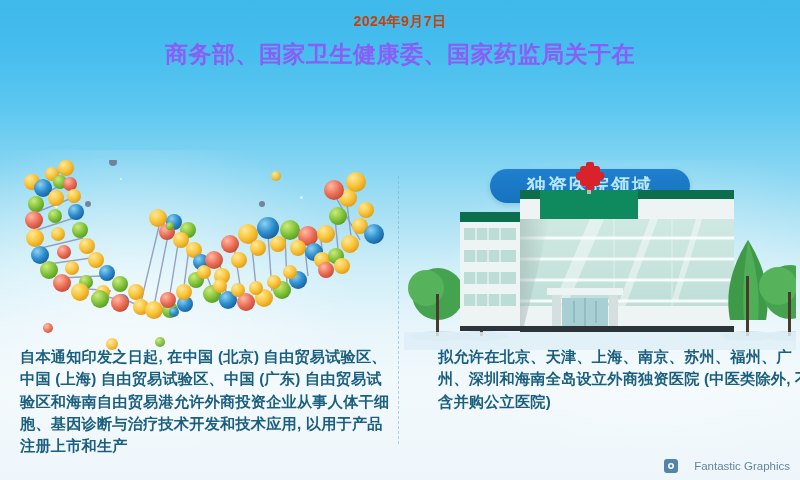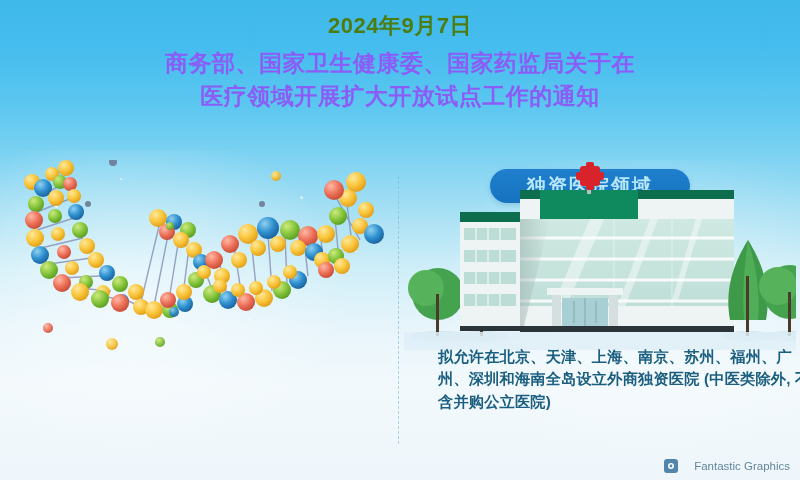--- a/index.html
+++ b/index.html
@@ -30,21 +30,21 @@
   }
   .bg-soft-right{
     position:absolute;right:-40px;top:160px;width:420px;height:320px;
     background:radial-gradient(ellipse at 55% 45%,rgba(255,255,255,.42),rgba(255,255,255,0) 68%);
   }
   .sparkle{position:absolute;border-radius:50%;background:#ffffff;opacity:.75;}
 
   
   .header{position:absolute;left:0;top:0;width:800px;text-align:center;}
   .date{
-    margin-top:13px;color:#4d7c0f;font-size:22px;font-weight:700;
+    margin-top:13px;color:#c2410c;font-size:14px;font-weight:700;
     letter-spacing:.5px;line-height:1.2;
   }
   .title{
     margin-top:8px;color:#8b5cf6;font-size:23px;font-weight:700;
     line-height:1.42;letter-spacing:.5px;
   }
   .title .t-line{display:block;}
 
   
   .badge{
@@ -101,21 +101,20 @@
   <div class="sparkle" style="left:120px;top:178px;width:2px;height:2px;"></div>
   <div class="sparkle" style="left:300px;top:196px;width:3px;height:3px;opacity:.6;"></div>
   <div class="sparkle" style="left:355px;top:250px;width:2px;height:2px;"></div>
   <div class="sparkle" style="left:248px;top:318px;width:2px;height:2px;"></div>
   <div class="sparkle" style="left:70px;top:300px;width:2px;height:2px;opacity:.55;"></div>
 
   <div class="header">
     <div class="date">2024年9月7日</div>
     <div class="title">
       <span class="t-line">商务部、国家卫生健康委、国家药监局关于在</span>
-      <span class="t-line">医疗领域开展扩大开放试点工作的通知</span>
     </div>
   </div>
 
   <div class="badge" id="badge-right">独资医院领域</div>
 
   <div class="divider"></div>
 
   <div class="illus" id="dna-wrap">
     <svg width="382" height="190" viewBox="0 0 382 190">
       <defs>
@@ -384,20 +383,23 @@
         <ellipse cx="386" cy="176" rx="28" ry="5" fill="#b9d4e4" opacity=".6"></ellipse>
         <circle cx="386" cy="132" r="27" fill="#45a24e"></circle>
         <circle cx="374" cy="126" r="19" fill="#57b25c"></circle>
         <rect x="384" y="132" width="3" height="44" fill="#4a3a2a"></rect>
       </g>
 
       <rect x="0" y="172" width="392" height="18" fill="#dfeef7" opacity=".85"></rect>
     </svg>
   </div>
 
+  <div class="body-text" id="text-left">
+    <span class="p">自本通知印发之日起, 在中国 (北京) 自由贸易试验区、中国 (上海) 自由贸易试验区、中国 (广东) 自由贸易试验区和海南自由贸易港允许外商投资企业从事人体干细胞、基因诊断与治疗技术开发和技术应用, 以用于产品注册上市和生产</span>
+  </div>
 
   <div class="body-text" id="text-right">
     <span class="p">拟允许在北京、天津、上海、南京、苏州、福州、广州、深圳和海南全岛设立外商独资医院 (中医类除外, 不含并购公立医院)</span>
   </div>
 
   <div class="watermark">
     <span class="wm-icon">
       <svg width="10" height="10" viewBox="0 0 10 10">
         <circle cx="5" cy="5" r="3" fill="#ffffff"></circle>
         <circle cx="5" cy="5" r="1.4" fill="#4a7fa8"></circle>

